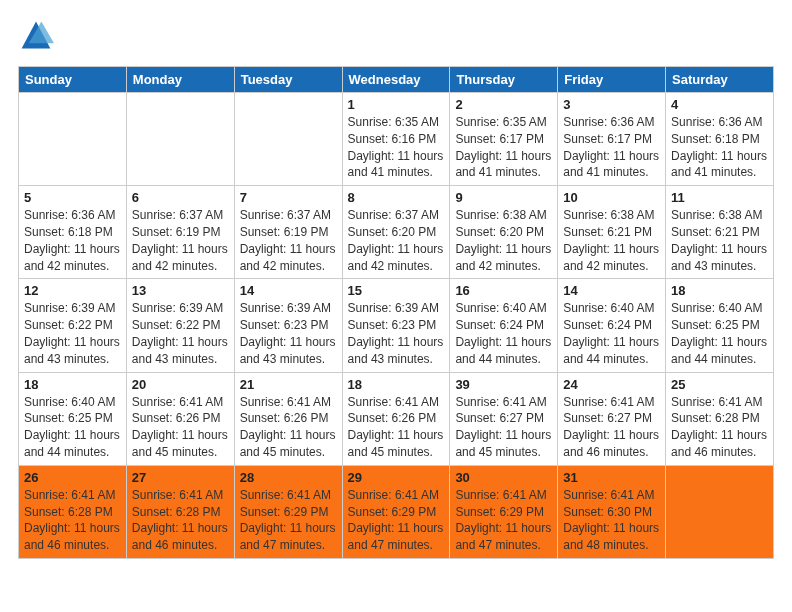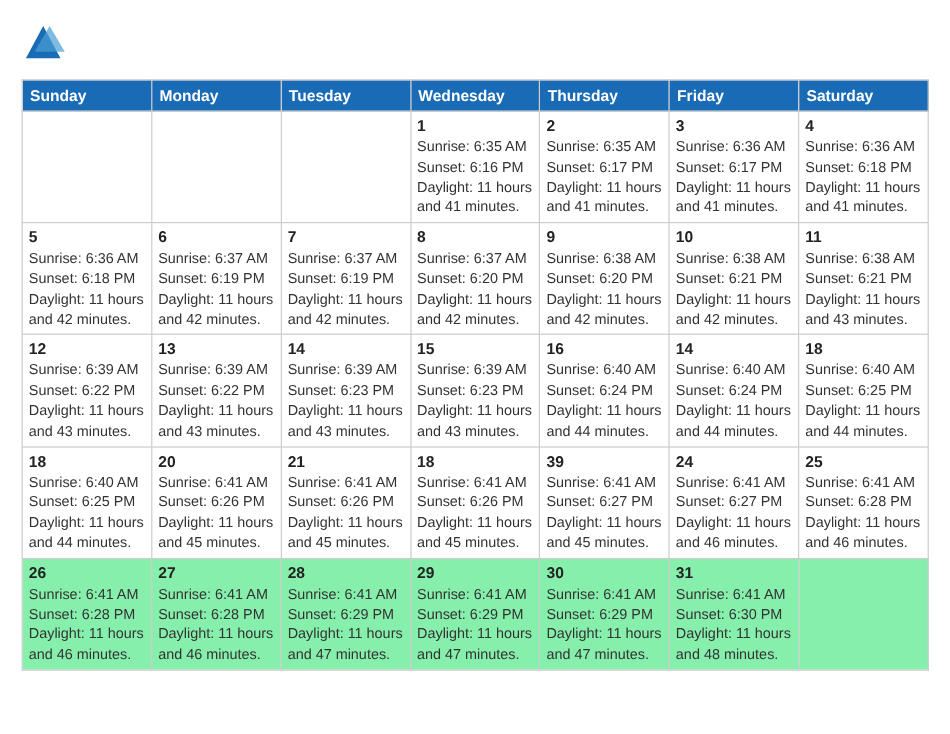--- a/index.html
+++ b/index.html
@@ -75,21 +75,21 @@
     .calendar td {
       vertical-align: top;
       border: 1px solid #ccc;
       padding: 4px 5px;
       width: calc(100% / 7);
       min-height: 72px;
       height: 82px;
       background: #fff;
     }
     .calendar tr:last-child td {
-      background: #86efac;
+      background: #f97316;
     }
     .day-num {
       font-size: 13px;
       font-weight: bold;
       color: #222;
       margin-bottom: 2px;
     }
     .day-info {
       font-size: 12px;
       color: #333;

